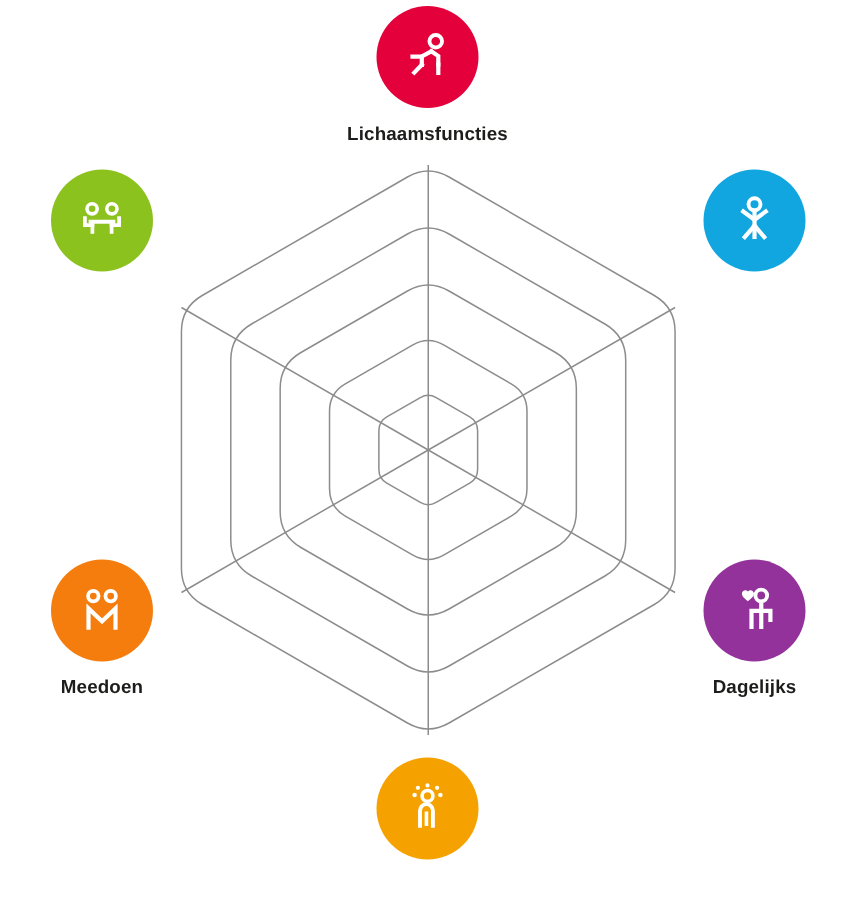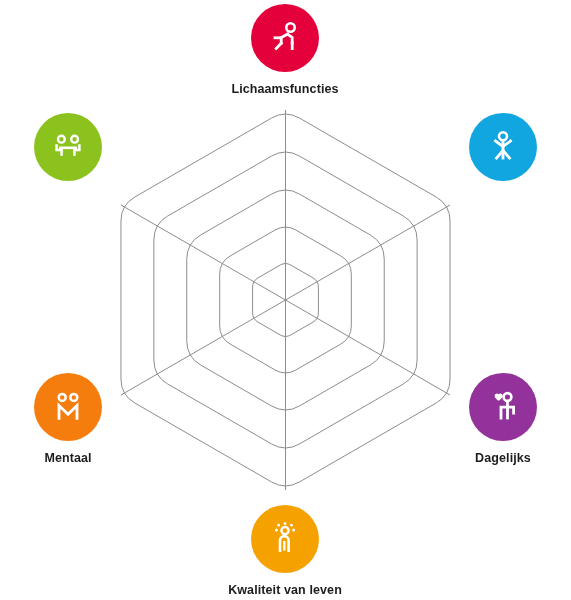--- a/index.html
+++ b/index.html
@@ -137,34 +137,33 @@
           <circle cx="9.4" cy="9.0" r="1.5" fill="#fff"></circle>
           <circle cx="26.6" cy="9.0" r="1.5" fill="#fff"></circle>
           <circle cx="11.6" cy="4.2" r="1.4" fill="#fff"></circle>
           <circle cx="24.4" cy="4.2" r="1.4" fill="#fff"></circle>
           <circle cx="18" cy="2.6" r="1.4" fill="#fff"></circle>
           <path d="M13.0 29.6 L13.0 19.4 a4.3 4.3 0 0 1 8.6 0 L21.6 29.6" fill="none" stroke="#fff" stroke-width="2.6" stroke-linecap="square"></path>
           <path d="M17.3 20.0 L17.3 29.6" fill="none" stroke="#fff" stroke-width="2.4"></path>
         </svg>
       </span>
     </div>
-    <div class="node-label">Kwaliteit van leven</div>
   </div>
 
   <div class="node" style="left:68px; top:373px;">
     <div class="node-circle" style="background:#f57d0d;">
       <span>
         <svg width="36" height="36" viewBox="0 0 36 36">
           <circle cx="12.2" cy="8.4" r="3.5" fill="none" stroke="#fff" stroke-width="2.5"></circle>
           <circle cx="23.8" cy="8.4" r="3.5" fill="none" stroke="#fff" stroke-width="2.5"></circle>
           <path d="M9.0 29.4 L9.0 16.6 L18 25.2 L27.0 16.6 L27.0 29.4" fill="none" stroke="#fff" stroke-width="2.8" stroke-linecap="square" stroke-linejoin="miter"></path>
         </svg>
       </span>
     </div>
-    <div class="node-label">Mentaal</div>
+    <div class="node-label">Meedoen</div>
   </div>
 
   <div class="node" style="left:68px; top:113px;">
     <div class="node-circle" style="background:#8cc21e;">
       <span>
         <svg width="36" height="36" viewBox="0 0 36 36">
           <circle cx="11.4" cy="10.2" r="3.4" fill="none" stroke="#fff" stroke-width="2.4"></circle>
           <circle cx="24.6" cy="10.2" r="3.4" fill="none" stroke="#fff" stroke-width="2.4"></circle>
           <path d="M6.6 16.4 L6.6 21.0 L11.6 21.0" fill="none" stroke="#fff" stroke-width="2.5" stroke-linecap="square" stroke-linejoin="miter"></path>
           <path d="M29.4 16.4 L29.4 21.0 L24.4 21.0" fill="none" stroke="#fff" stroke-width="2.5" stroke-linecap="square" stroke-linejoin="miter"></path>

